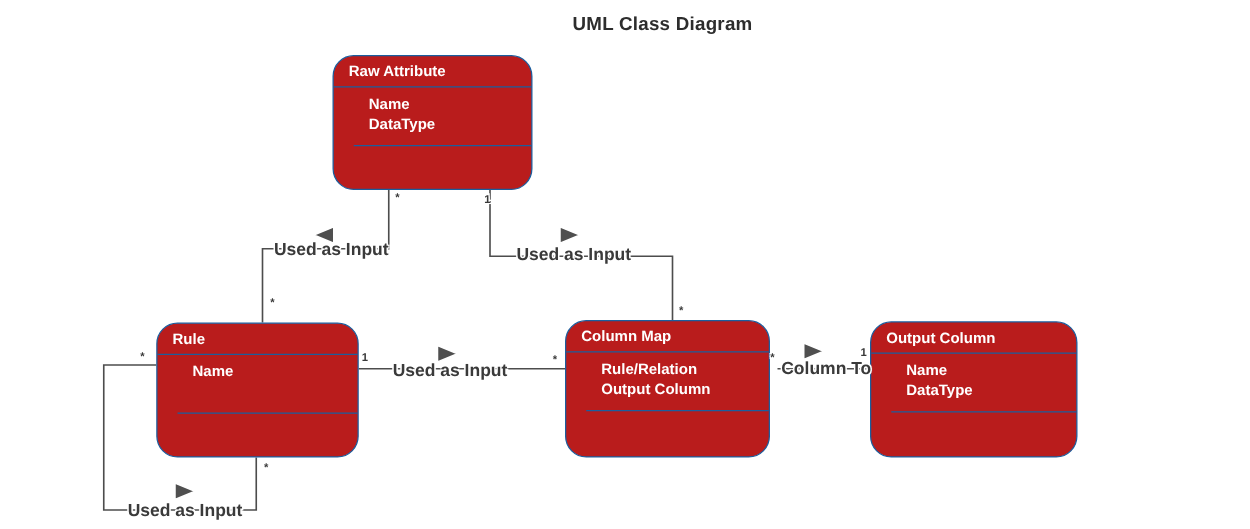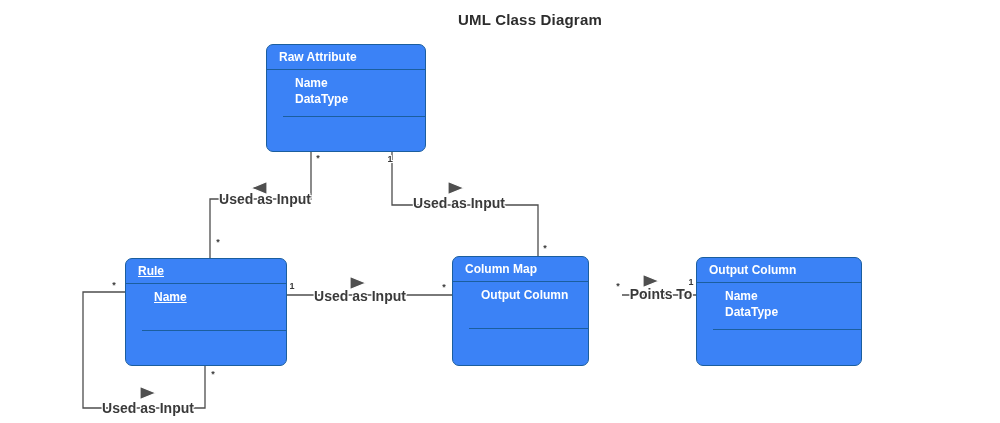--- a/index.html
+++ b/index.html
@@ -19,23 +19,23 @@
     left: 425px; top: 11px; width: 210px;
     text-align: center;
     font-size: 15px;
     font-weight: bold;
     color: #2d2d2d;
     letter-spacing: 0.2px;
   }
   
   .uml-class {
     position: absolute;
-    background: #3b82f6;
+    background: #b91c1c;
     border: 1.5px solid #1B5E9E;
-    border-radius: 7px;
+    border-radius: 17px;
     box-sizing: border-box;
     display: flex;
     flex-direction: column;
     color: #ffffff;
   }
   .uml-header {
     height: 24px;
     display: flex;
     align-items: center;
     padding: 0 12px;
@@ -52,22 +52,22 @@
   }
   .uml-attr {
     font-size: 12px;
     font-weight: 600;
     line-height: 16px;
     white-space: nowrap;
   }
   .uml-methods { flex: 1; }
 
   .c-raw   { left: 266px; top: 44px;  width: 160px; height: 108px; }
-  .c-rule  { left: 125px; top: 258px; width: 162px; height: 108px; text-decoration: underline; }
-  .c-map   { left: 452px; top: 256px; width: 137px; height: 110px; }
+  .c-rule  { left: 125px; top: 258px; width: 162px; height: 108px; }
+  .c-map   { left: 452px; top: 256px; width: 164px; height: 110px; }
   .c-out   { left: 696px; top: 257px; width: 166px; height: 109px; }
 
   
   svg.wires {
     position: absolute;
     left: 0; top: 0;
     width: 1000px; height: 423px;
     pointer-events: none;
   }
   .halo { fill: none; stroke: #ffffff; stroke-width: 3.5; }
@@ -147,38 +147,39 @@
     <div class="uml-header">Rule</div>
     <div class="uml-attrs">
       <div class="uml-attr">Name</div>
     </div>
     <div class="uml-methods"></div>
   </div>
 
   <div class="uml-class c-map">
     <div class="uml-header">Column Map</div>
     <div class="uml-attrs">
+      <div class="uml-attr">Rule/Relation</div>
       <div class="uml-attr">Output Column</div>
     </div>
     <div class="uml-methods"></div>
   </div>
 
   <div class="uml-class c-out">
     <div class="uml-header">Output Column</div>
     <div class="uml-attrs">
       <div class="uml-attr">Name</div>
       <div class="uml-attr">DataType</div>
     </div>
     <div class="uml-methods"></div>
   </div>
 
   <span class="rel-label lbl-r0">Used as Input</span>
   <span class="rel-label lbl-r1">Used as Input</span>
   <span class="rel-label lbl-r2">Used as Input</span>
-  <span class="rel-label lbl-r3">Points To</span>
+  <span class="rel-label lbl-r3">Column To</span>
   <span class="rel-label lbl-r4">Used as Input</span>
 
   <span class="mult m-r0a">*</span>
   <span class="mult m-r0b">*</span>
   <span class="mult m-r1a">1</span>
   <span class="mult m-r1b">*</span>
   <span class="mult m-r2a">1</span>
   <span class="mult m-r2b">*</span>
   <span class="mult m-r3a">*</span>
   <span class="mult m-r3b">1</span>

